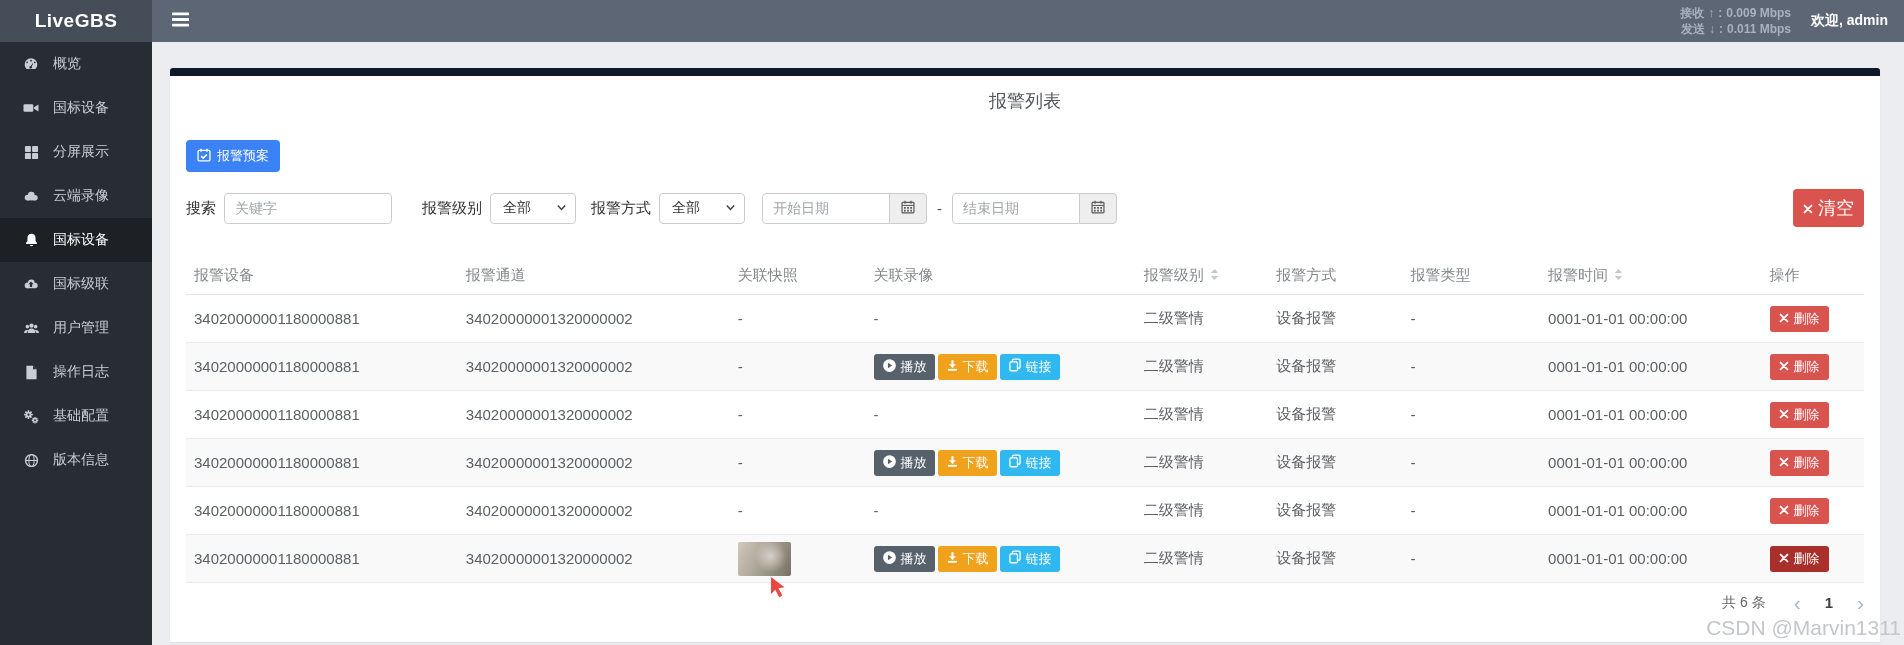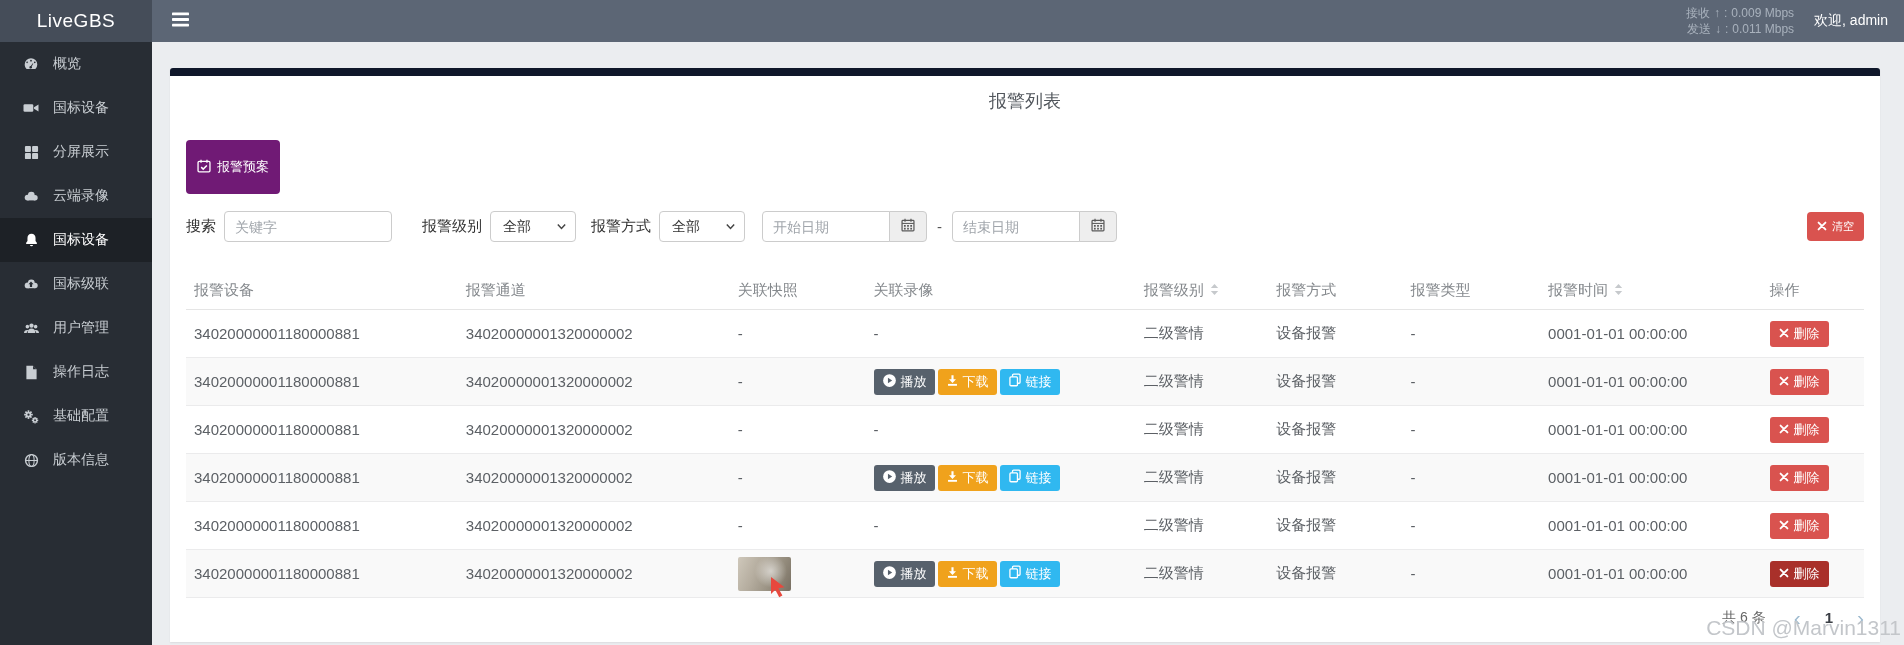--- a/index.html
+++ b/index.html
@@ -4,21 +4,21 @@
 <style>
   * { box-sizing: border-box; }
   html,body { margin:0; padding:0; }
   body {
     width:1904px; height:645px; overflow:hidden; position:relative;
     font-family:"Liberation Sans","DejaVu Sans",sans-serif;
     background:#ebedf0;
   }
 
   
-  .topbar { height:42px; display:flex; background:#5c6675; }
+  .topbar { height:42px; display:flex; background:#5c6675;font-weight:bold; }
   .logo {
     width:152px; background:#454d59; color:#fff; font-size:19px;
     display:flex; align-items:center; justify-content:center; letter-spacing:.5px;
   }
   .topbar-right { flex:1; display:flex; align-items:center; padding:0 16px 0 20px; }
   .hamburger { display:flex; cursor:pointer; }
   .net { margin-left:auto; color:#a9b2bd; font-size:12px; line-height:16px; }
   .net-row { display:flex; justify-content:flex-end; gap:4px; }
   .welcome { color:#fff; font-size:14px; margin-left:20px; white-space:nowrap; }
 
@@ -34,22 +34,22 @@
 
   .content { flex:1; padding:26px 24px 0 18px; }
   .panel {
     background:#fff; height:574px; padding:0 16px; position:relative;
     border-top:8px solid #0f172a; border-radius:3px 3px 0 0;
     box-shadow:0 1px 2px rgba(0,0,0,.07);
   }
   .panel-title { margin:0; padding-top:13px; text-align:center; font-size:18px; font-weight:normal; color:#51565c; }
 
   .plan-btn {
-    margin-top:27px; background:#701a75; color:#fff; border:none; border-radius:4px;
-    font-size:13px; padding:18px 11px; display:inline-flex; align-items:center; gap:6px;
+    margin-top:27px; background:#3b82f6; color:#fff; border:none; border-radius:4px;
+    font-size:13px; padding:7px 11px; display:inline-flex; align-items:center; gap:6px;
     cursor:pointer; font-family:inherit;
   }
 
   
   .filters { display:flex; align-items:center; margin-top:17px; font-size:15px; color:#333; }
   .lbl { margin-right:8px; white-space:nowrap; }
   .grp { display:flex; align-items:center; margin-right:15px; }
   .f-input {
     height:31px; border:1px solid #ccc; border-radius:4px; padding:0 10px;
     font-size:14px; color:#737373; font-family:inherit; outline:none; background:#fff;
@@ -63,21 +63,21 @@
   }
   .date-group { display:inline-flex; margin-left:17px; }
   .date-input { width:128px; border-radius:4px 0 0 4px; }
   .date-addon {
     width:38px; height:31px; margin-left:-1px; background:#eee; border:1px solid #ccc;
     border-radius:0 4px 4px 0; display:flex; align-items:center; justify-content:center; cursor:pointer;
   }
   .range-sep { margin:0 10px; color:#555; }
   .clear-btn {
     margin-left:auto; background:#d9534f; color:#fff; border:none; border-radius:4px;
-    padding:7px 10px; font-size:11px; display:inline-flex; align-items:center; gap:5px;
+    padding:7px 10px; font-size:18px; display:inline-flex; align-items:center; gap:5px;
     cursor:pointer; font-family:inherit;
   }
 
   
   .alarm-table { width:100%; border-collapse:collapse; margin-top:30px; table-layout:fixed; }
   .alarm-table th {
     text-align:left; font-weight:normal; color:#85898d; font-size:15px;
     padding:9px 8px; border-bottom:1px solid #e5e5e5; white-space:nowrap;
   }
   .alarm-table th .sort { display:inline-block; vertical-align:-1px; margin-left:5px; }

